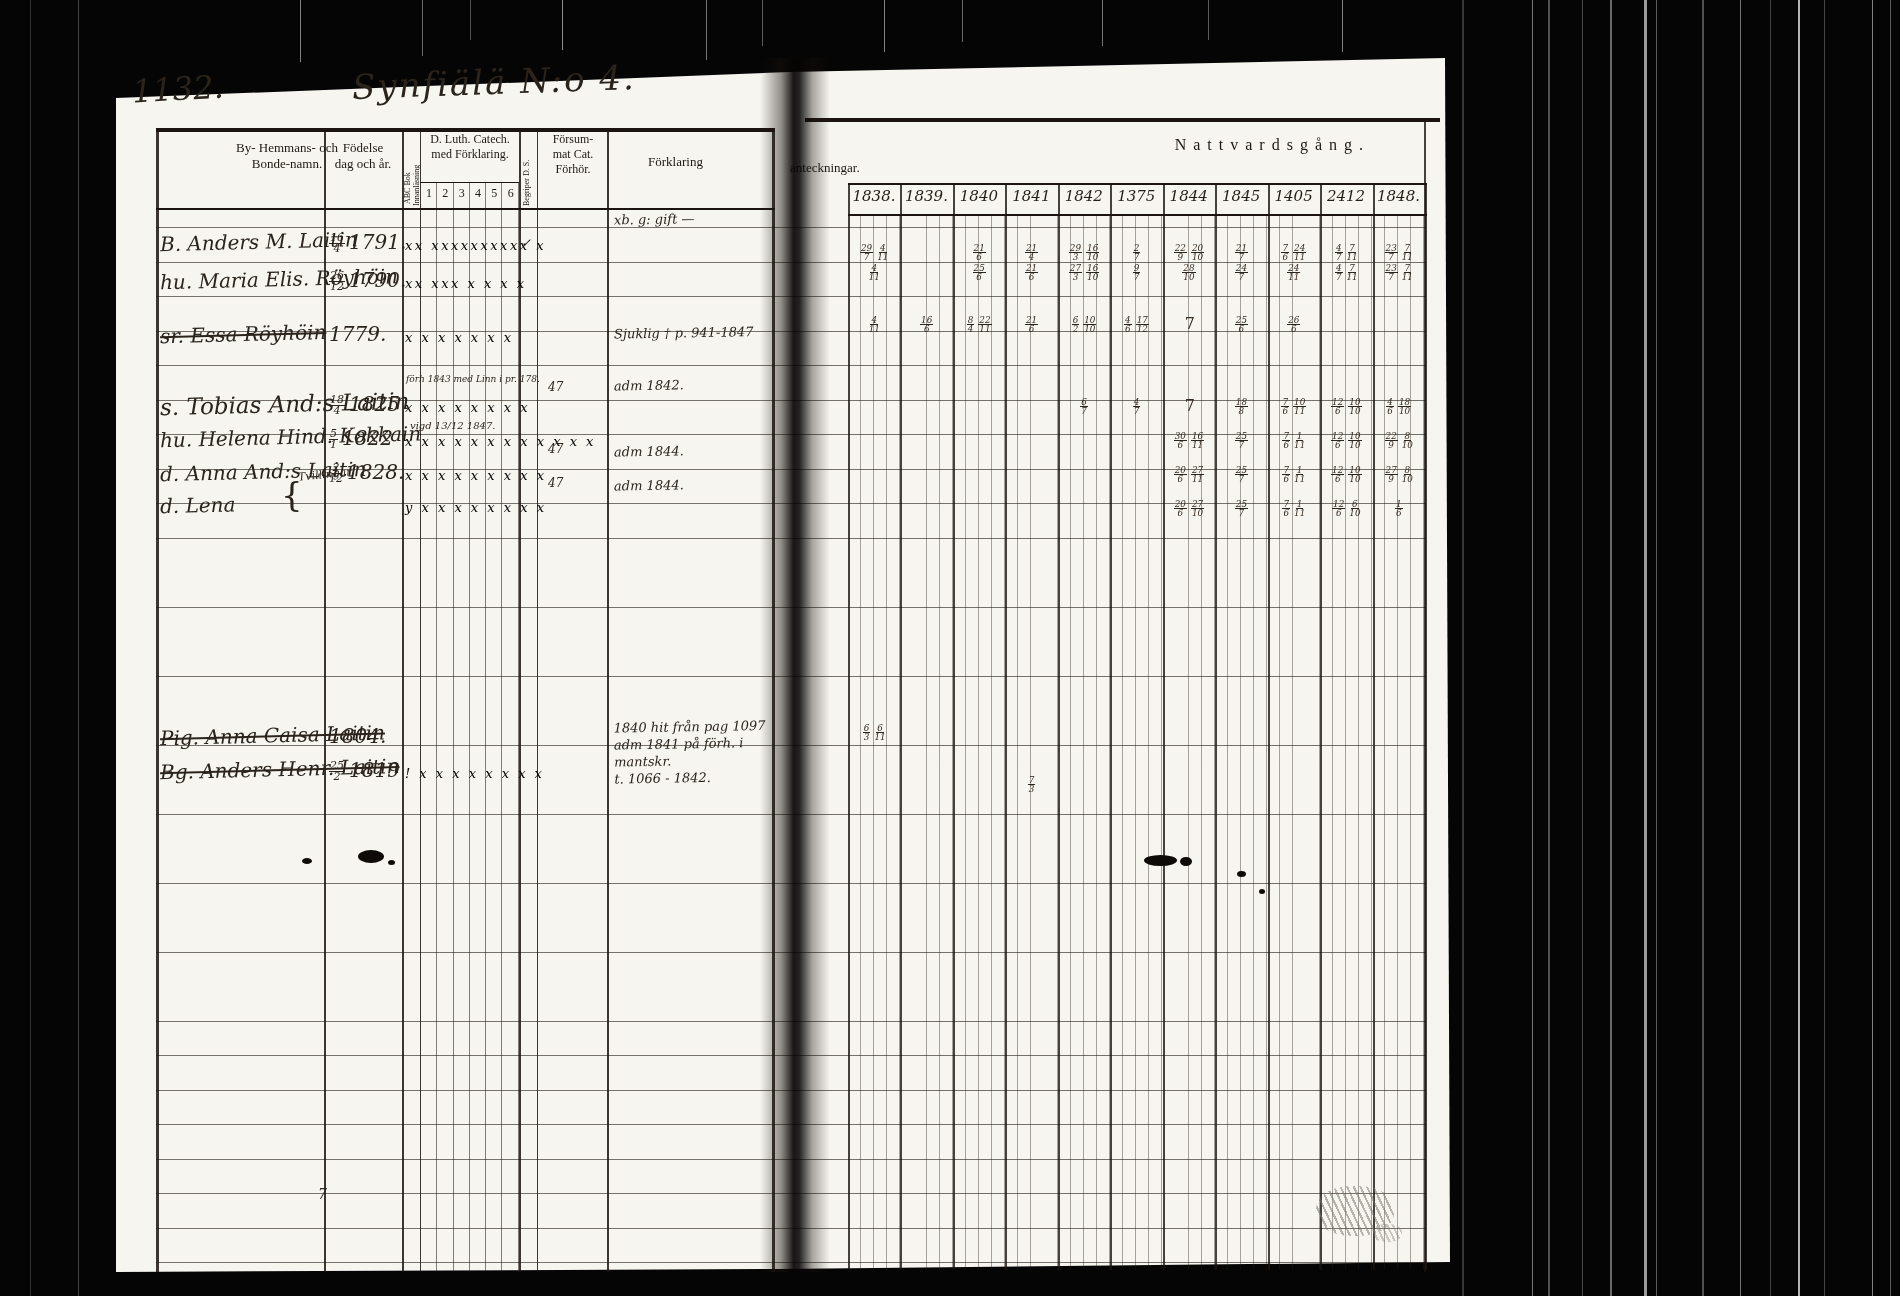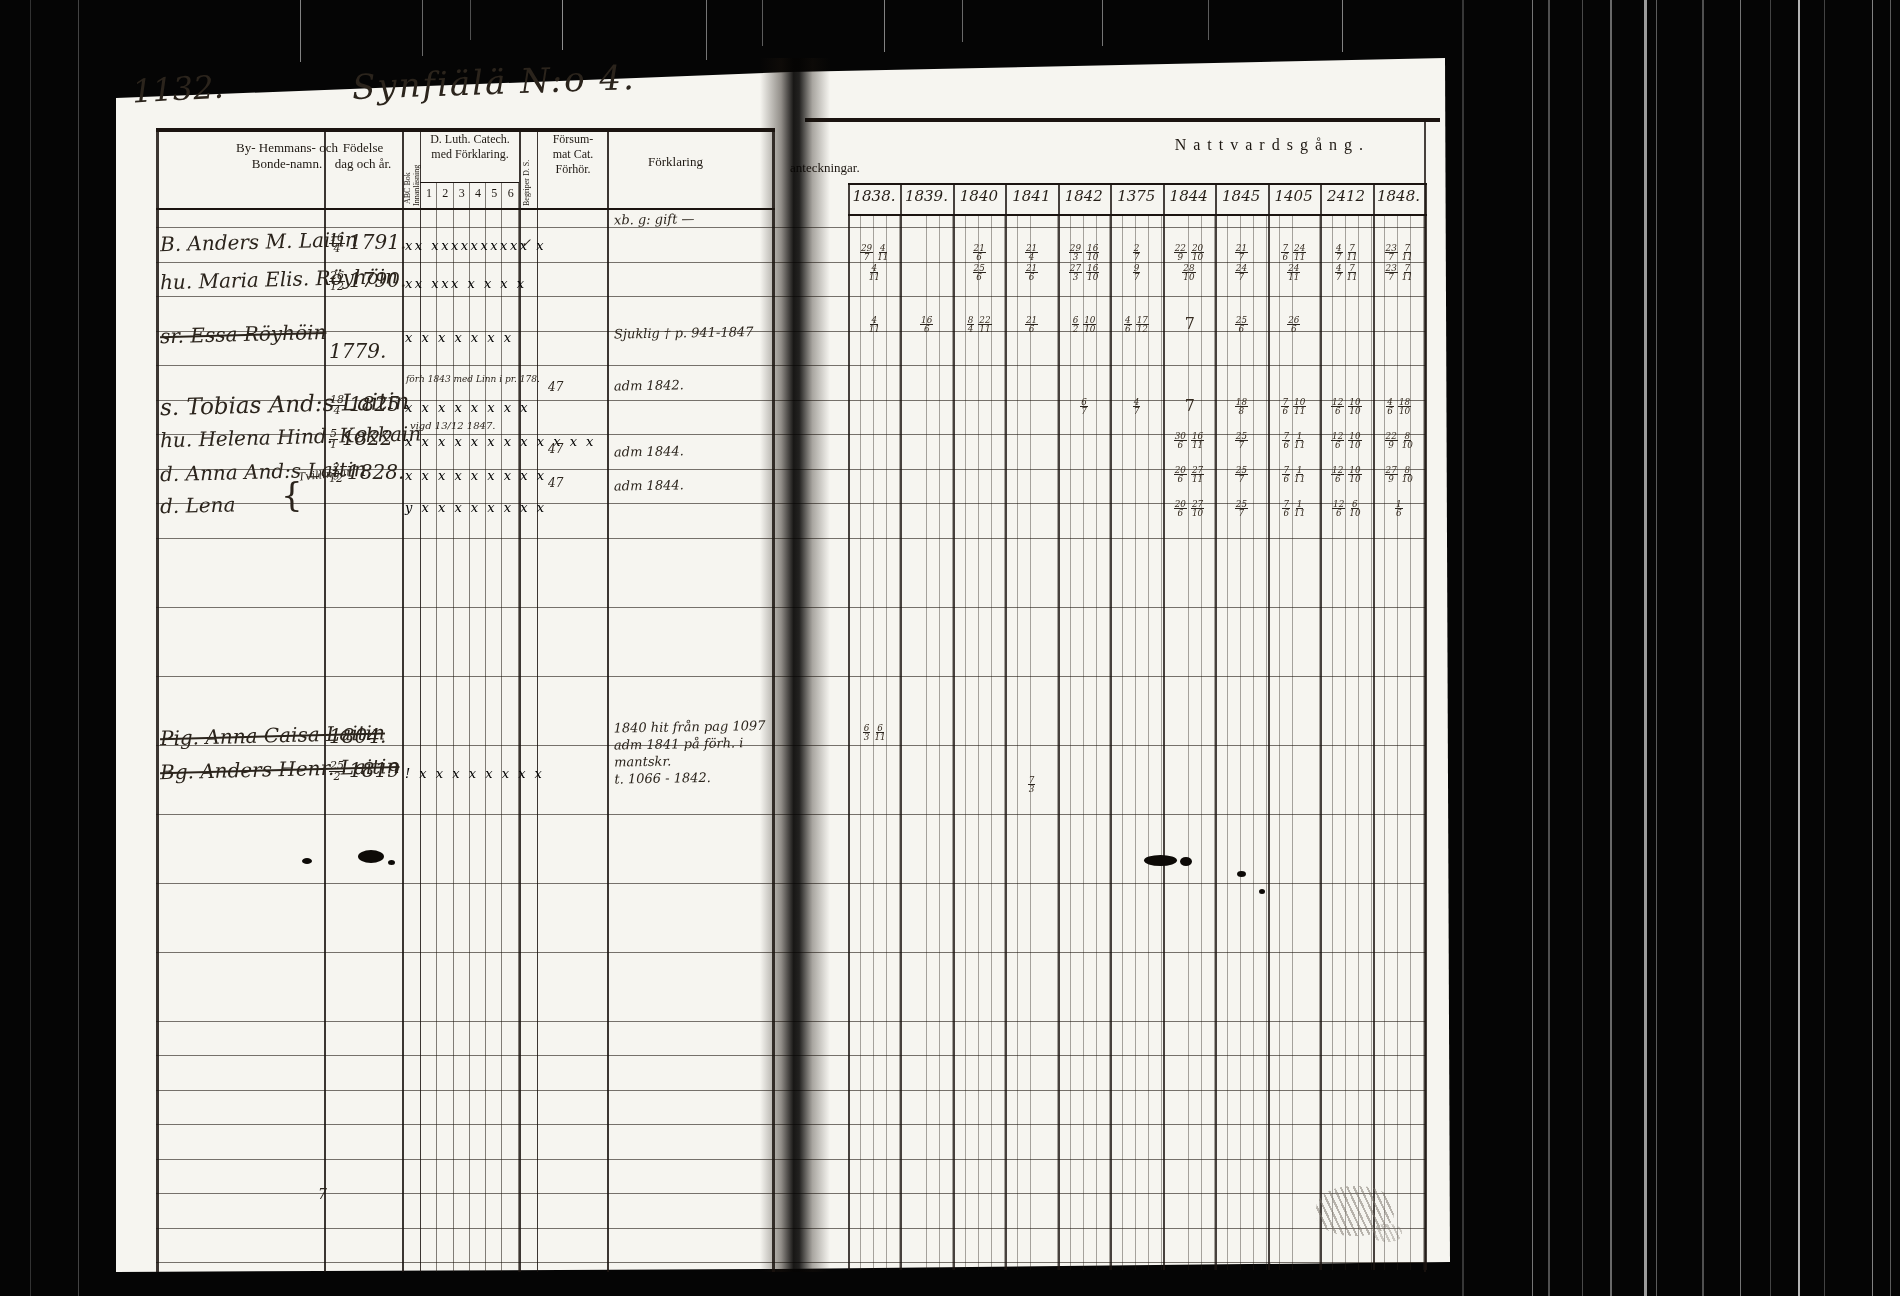--- a/index.html
+++ b/index.html
@@ -248,21 +248,21 @@
         </span></div>
       <div class="comcell"><span class="fr">
           <span class="n">23</span>
           <span class="d">7</span>
         </span><span class="fr">
           <span class="n">7</span>
           <span class="d">11</span>
         </span></div>
     </div>
     <div class="hw strike" style="z-index: 3; position: absolute; left: 160px; top: 322px; width: 175px; font-size: 20px; white-space: nowrap; transform: rotate(-1.5deg);">sr. Essa Röyhöin</div>
-    <div class="hw" style="z-index: 3; position: absolute; left: 327px; top: 322px; width: 80px; font-size: 20px; white-space: nowrap; margin-top: 17px;"><span class="yrtok">1779.</span></div>
+    <div class="hw" style="z-index: 3; position: absolute; left: 327px; top: 322px; width: 80px; font-size: 20px; white-space: nowrap;"><span class="yrtok">1779.</span></div>
     <div class="mk" style="z-index: 3; position: absolute; left: 405px; top: 330px; width: 132px;">x x x x x x x</div>
     <div class="hw" style="z-index: 3; position: absolute; left: 614px; top: 324px; width: 172px; font-size: 13px; line-height: 17px; transform: rotate(-1deg);">Sjuklig † p. 941-1847</div>
     <div class="comrow" style="left: 848px; top: 314px; width: 577px; height: 36px;">
       <div class="comcell"><span class="fr">
           <span class="n">4</span>
           <span class="d">11</span>
         </span></div>
       <div class="comcell"><span class="fr">
           <span class="n">16</span>
           <span class="d">6</span>

